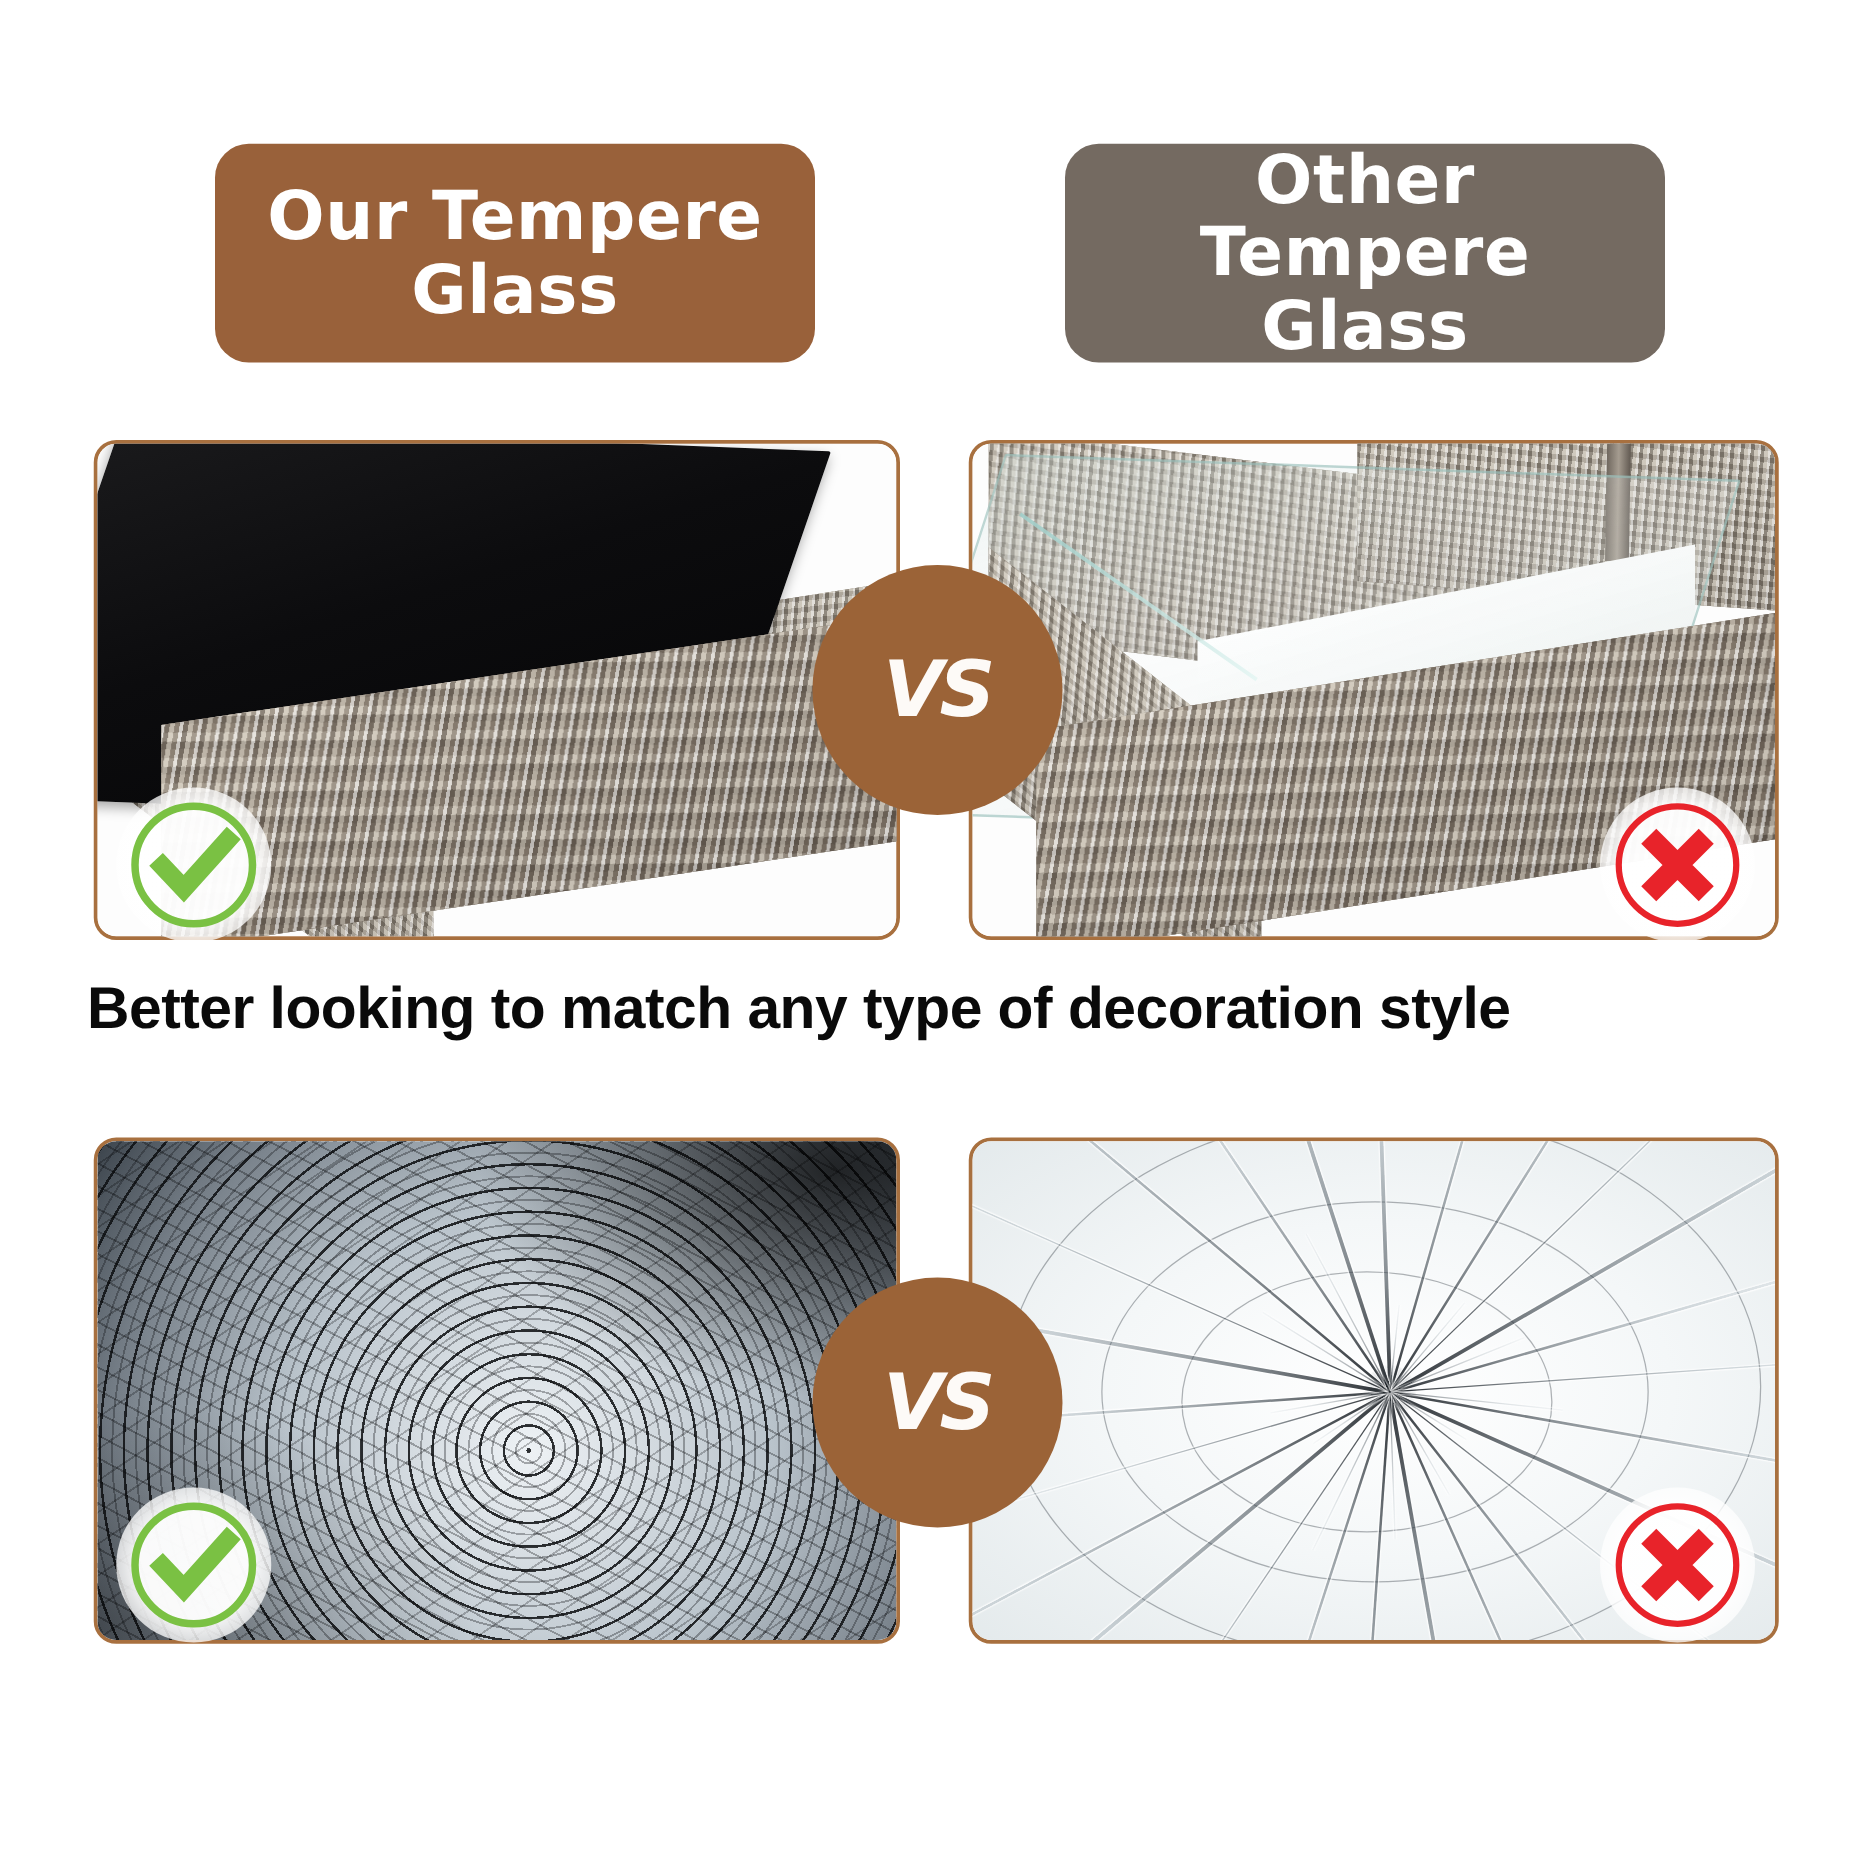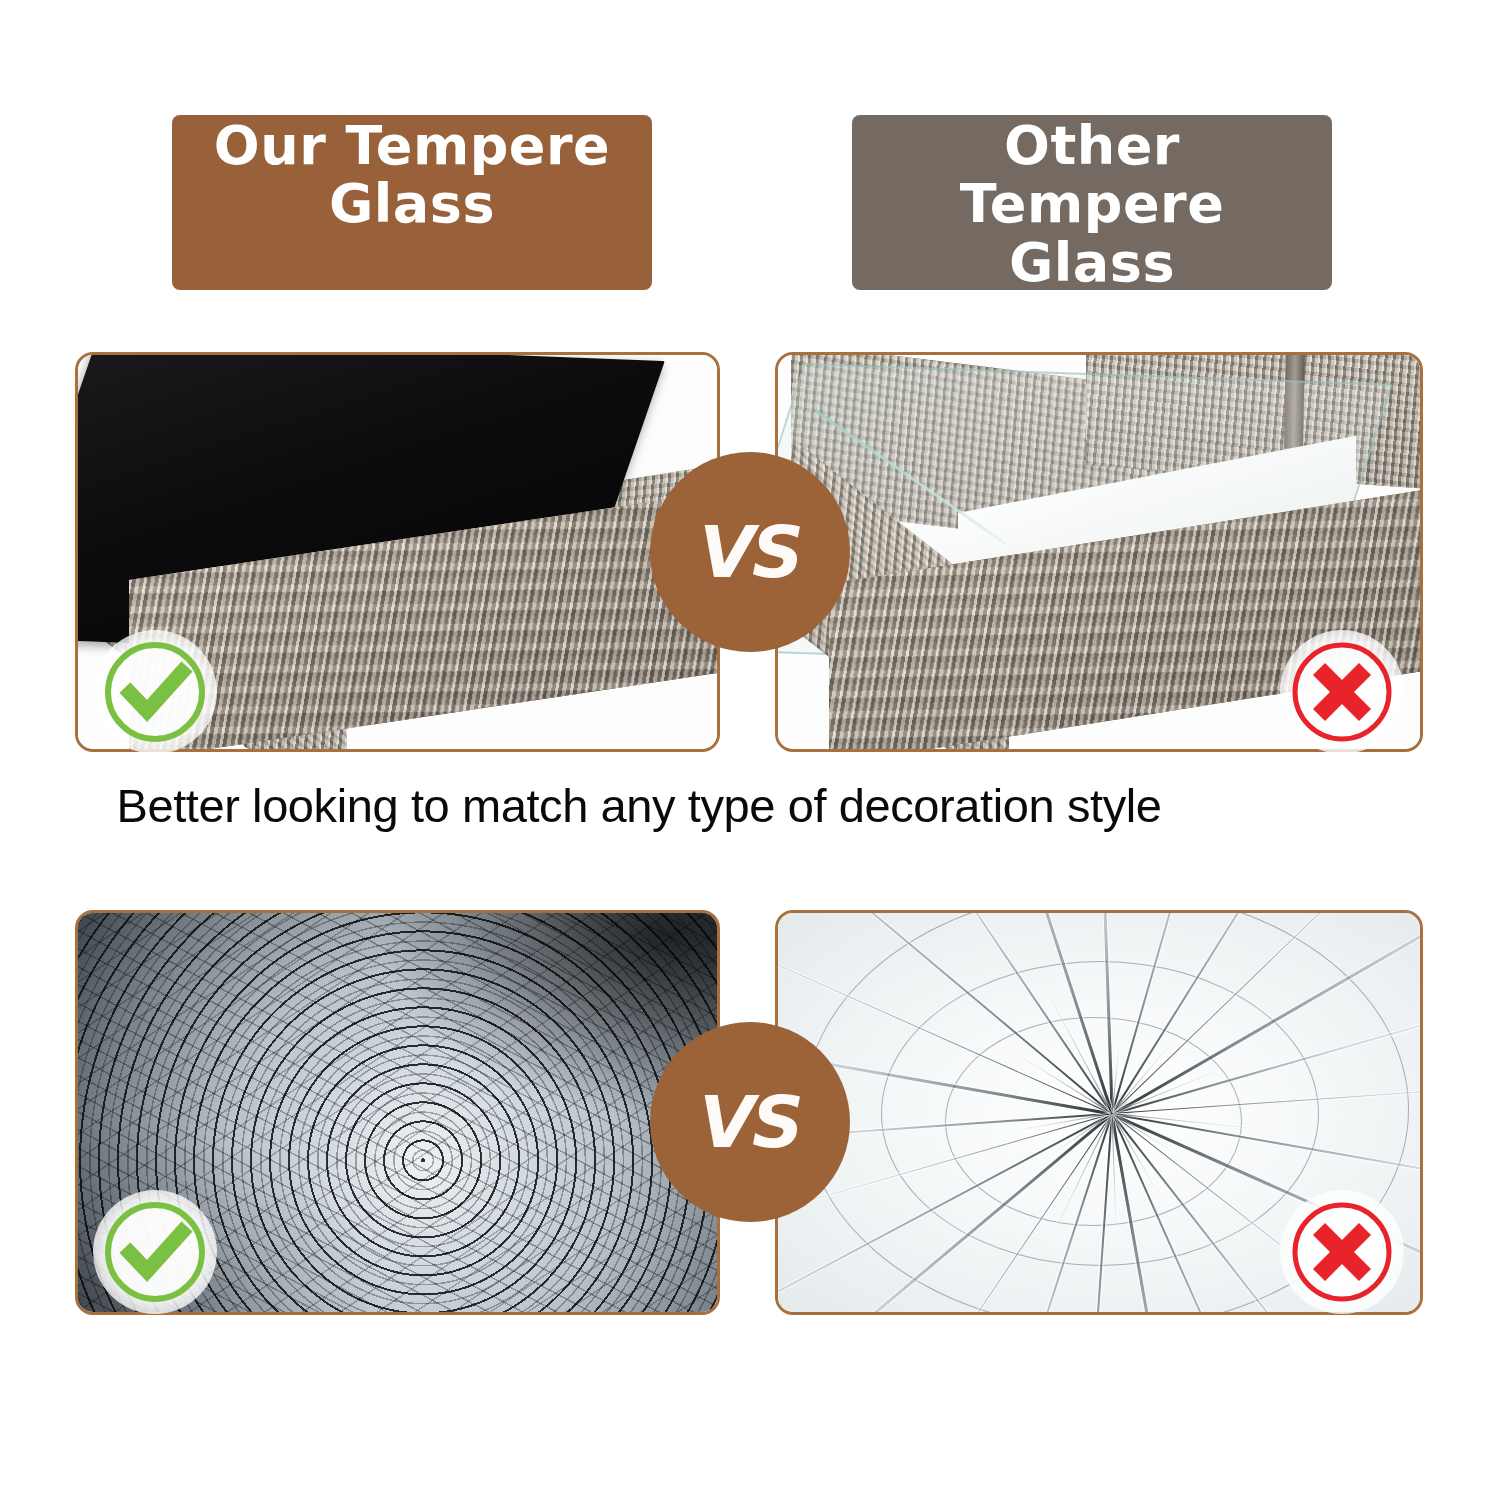--- a/index.html
+++ b/index.html
@@ -17,24 +17,25 @@
     position: relative;
     width: 1500px;
     height: 1500px;
     background: #ffffff;
   }
 
   
   .header-badge {
     position: absolute;
     display: flex;
+    align-items: center;
     justify-content: center;
-    border-radius: 8px;
+    border-radius: 27px;
     box-sizing: border-box;
-    padding: 2px 26px;
+    padding: 24px 26px;
   }
   .header-badge .badge-text {
     color: #ffffff;
     font-weight: bold;
     font-size: 54px;
     line-height: 1.08;
     letter-spacing: 0.5px;
     text-align: center;
     font-family: "DejaVu Sans", sans-serif;
   }
@@ -303,21 +304,21 @@
     display: flex;
     align-items: center;
     justify-content: center;
     z-index: 12;
   }
   .vs-badge .vs-text {
     color: #fdfaf7;
     font-family: "DejaVu Sans", sans-serif;
     font-weight: bold;
     font-style: italic;
-    font-size: 72px;
+    font-size: 62px;
     letter-spacing: -3px;
     line-height: 1;
   }
   #vs-top    { left: 650px; top: 452px; }
   #vs-bottom { left: 650px; top: 1022px; }
 
   
   .status-icon {
     position: absolute;
     width: 118px; height: 118px;
@@ -338,21 +339,21 @@
   #icon-no-top   { left: 1283px; top: 633px; }
   #icon-no-bot   { left: 1283px; top: 1193px; }
 
   
   .caption {
     position: absolute;
     width: 1278px;
     text-align: center;
     color: #0a0a0a;
     font-family: "Liberation Sans", sans-serif;
-    font-weight: normal;
+    font-weight: bold;
     font-size: 47px;
     letter-spacing: -0.4px;
     white-space: nowrap;
   }
   #caption-1 { left: 0; top: 778px; }
   #caption-2 { left: 0; top: 1358px; }
 </style>
 </head>
 <body>
 

